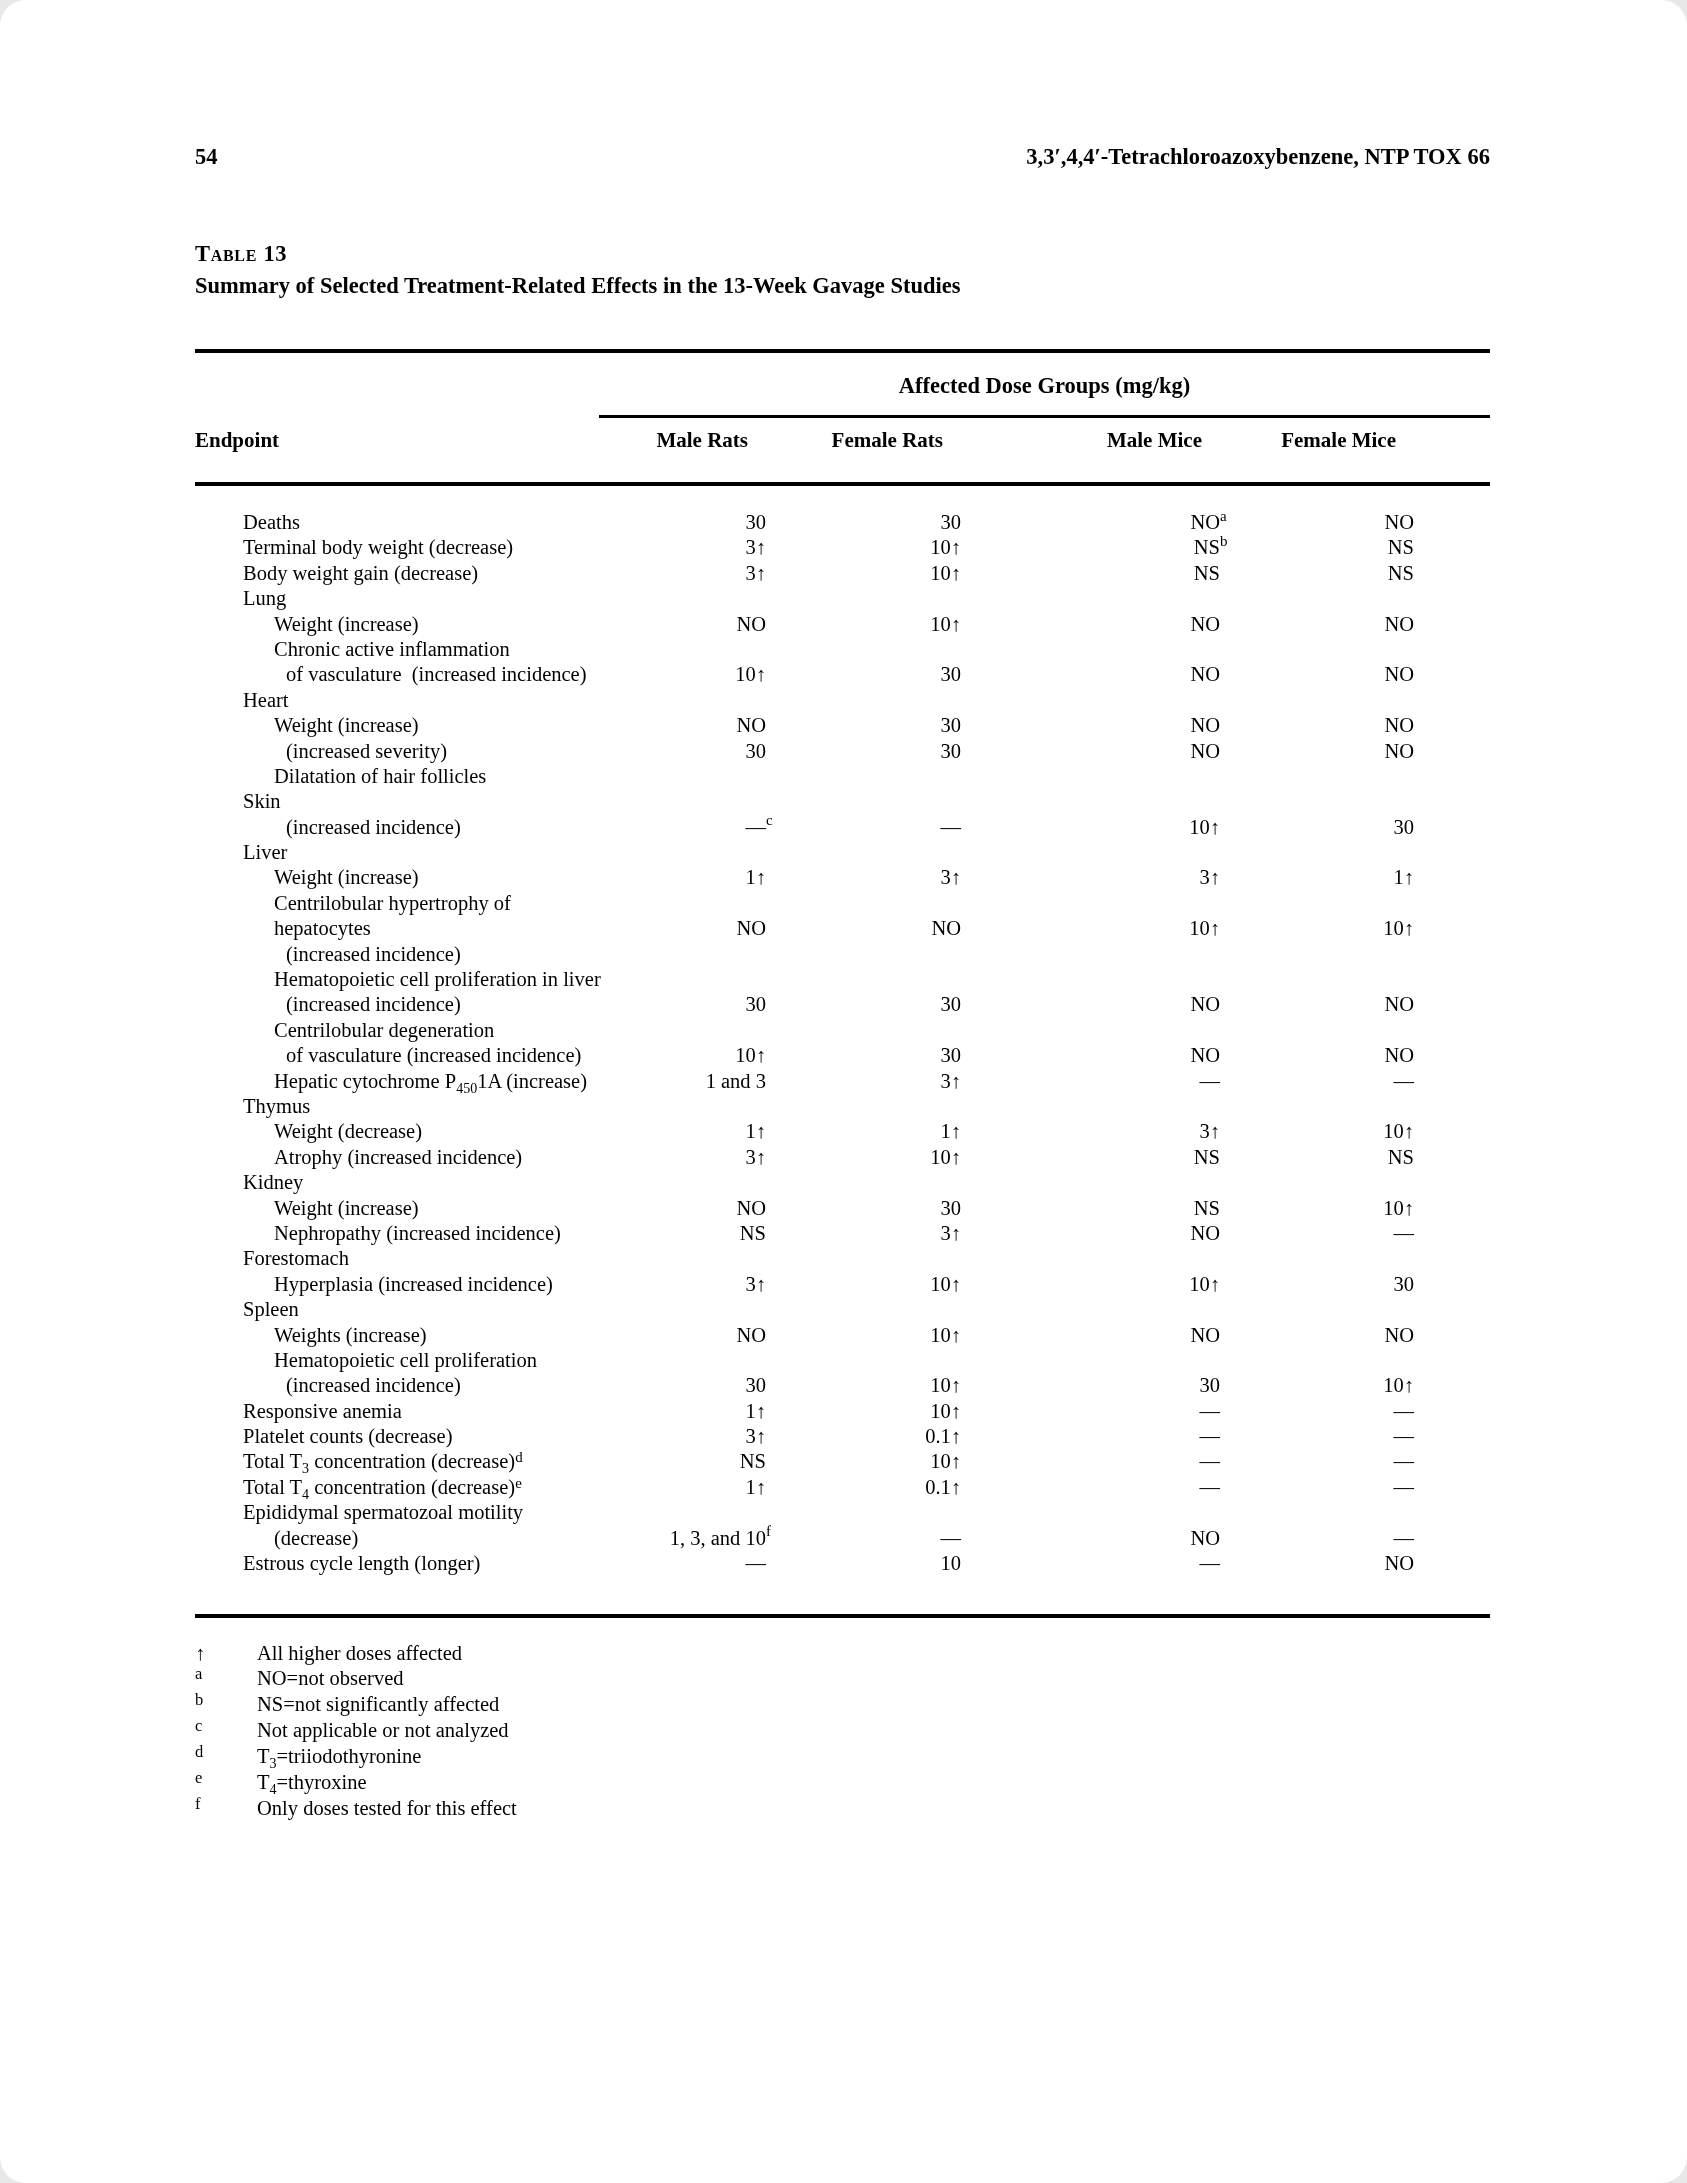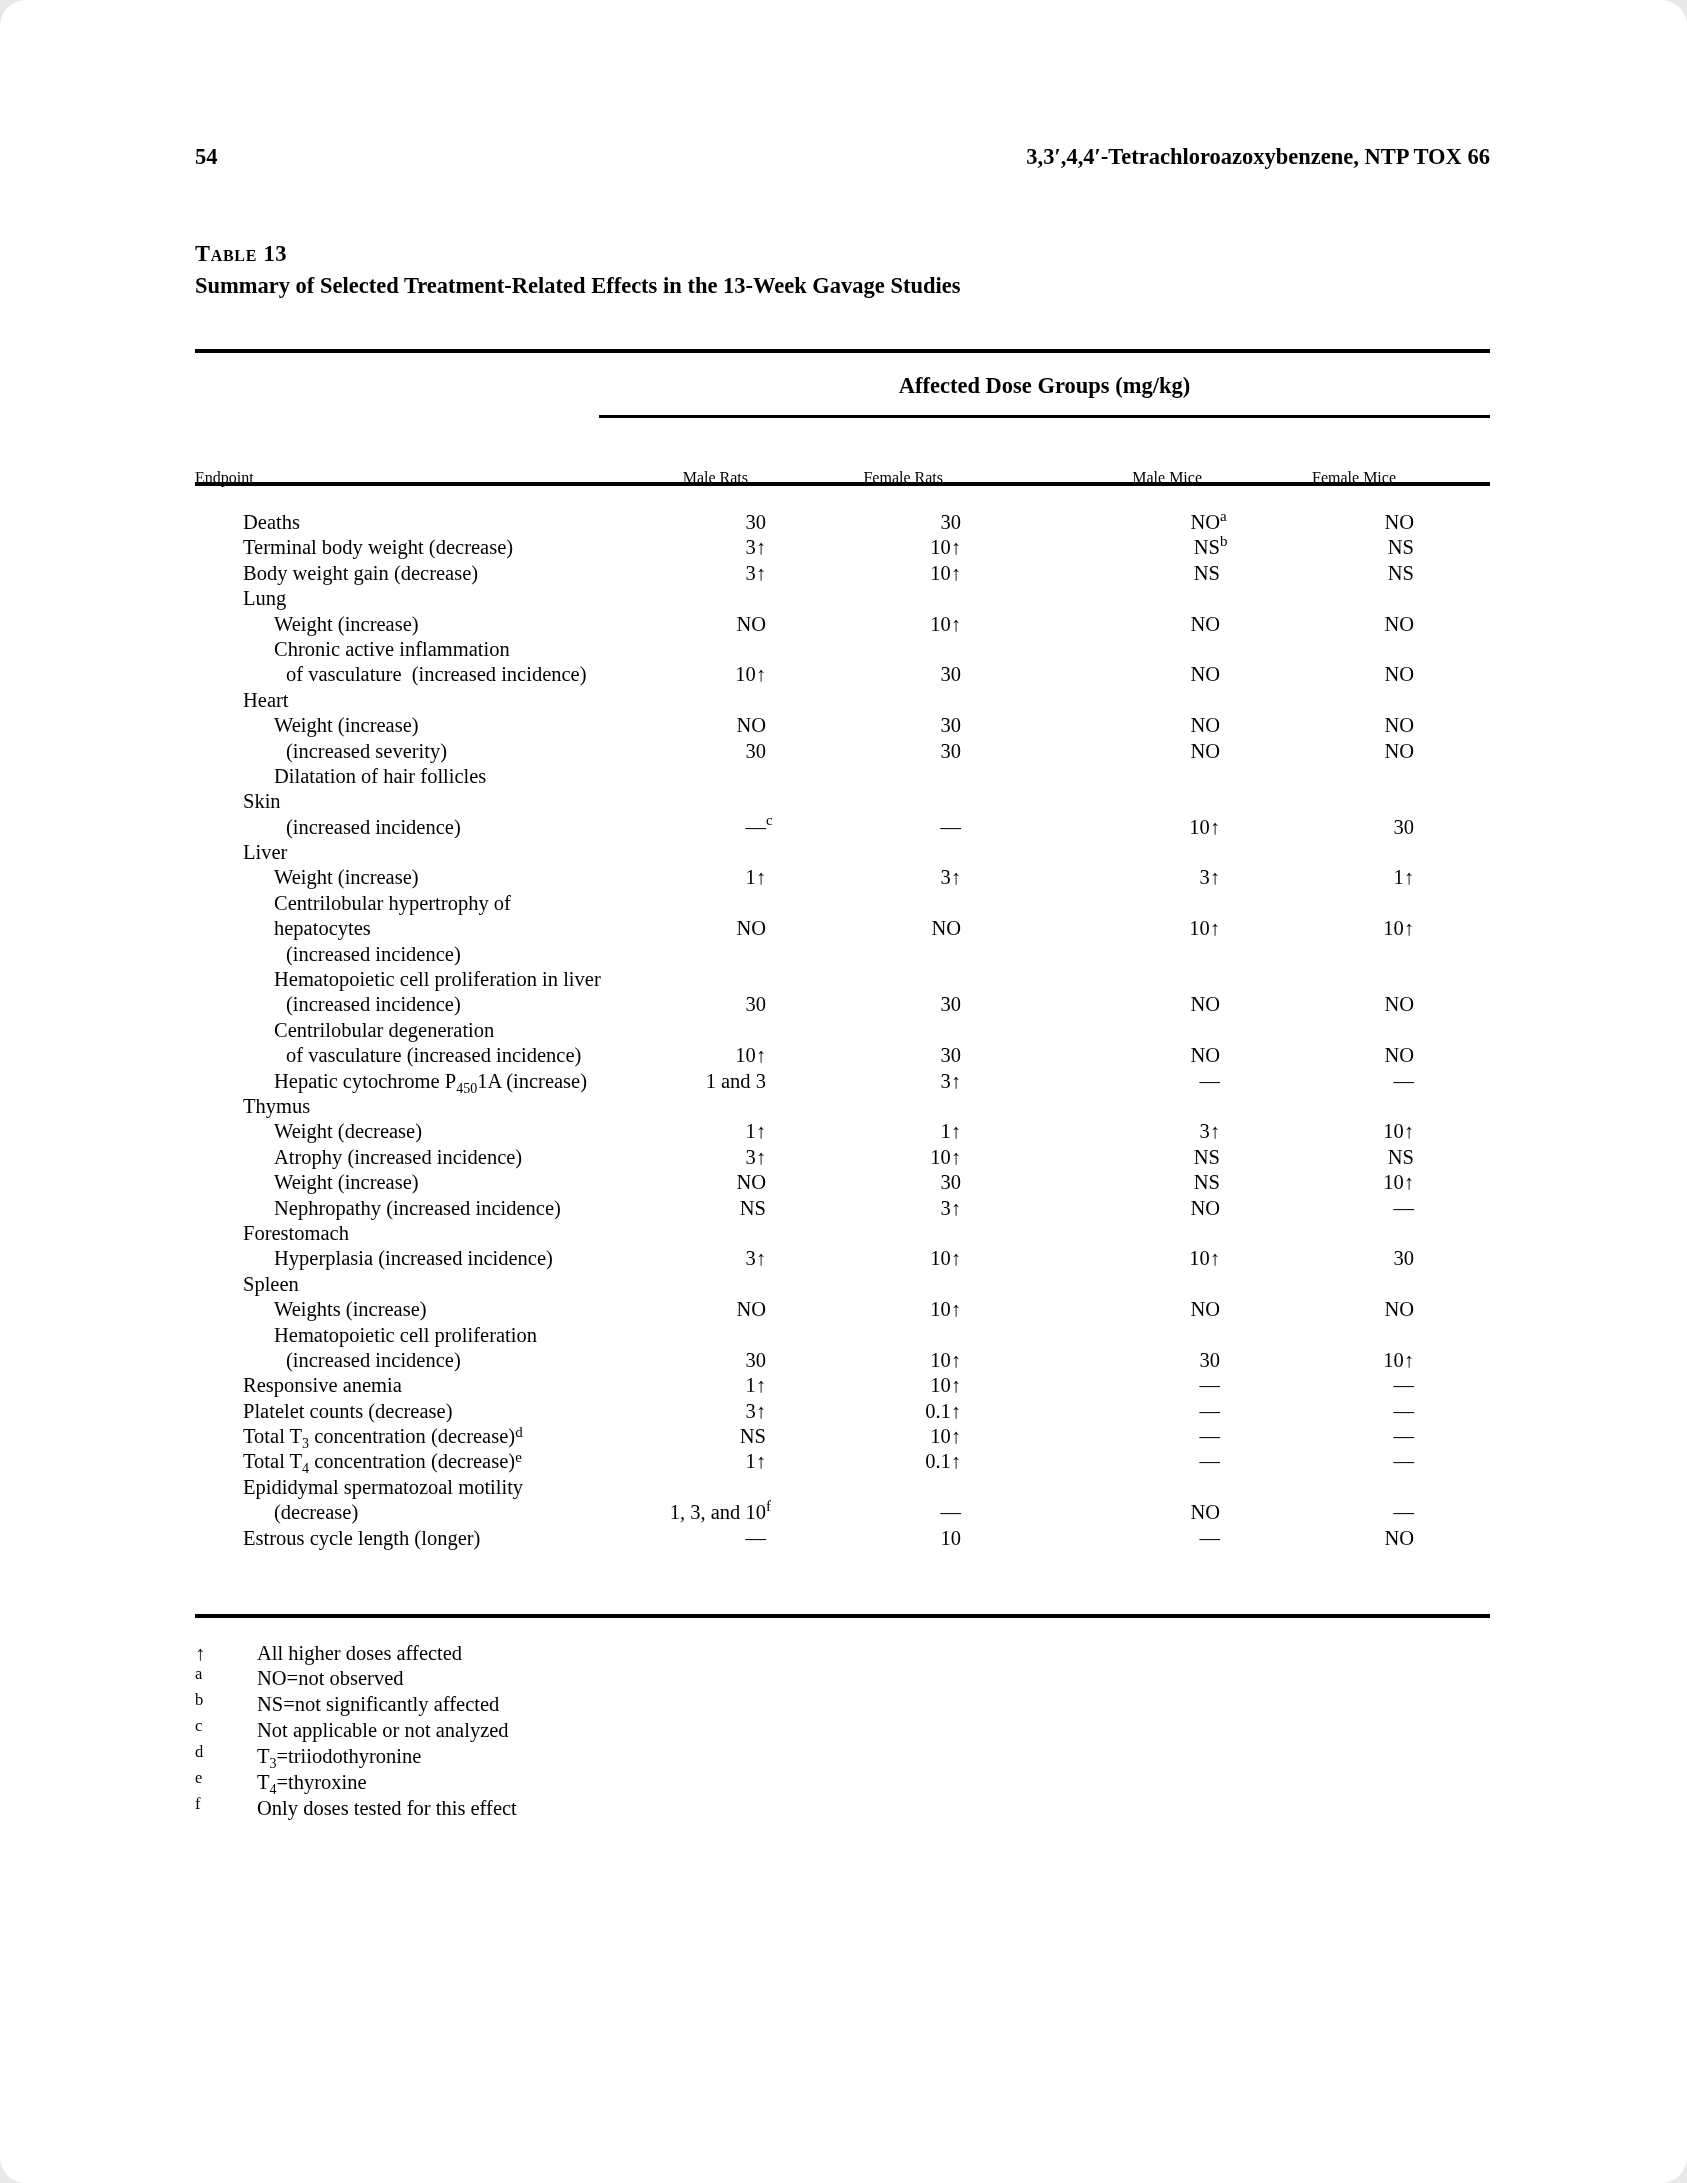--- a/index.html
+++ b/index.html
@@ -27,21 +27,21 @@
   .rule-bottom{top:1614px;width:1295px;height:4px;}
   
   .spanhead{
     position:absolute;top:373px;left:599px;width:891px;
     text-align:center;font-weight:bold;font-size:22.5px;line-height:26.5px;
   }
   
   .headrow{
     position:absolute;top:427px;left:195px;width:1295px;
     display:grid;grid-template-columns:404px 119px 195px 259px 194px 124px;
-    font-weight:normal;font-size:16px;line-height:26.5px;margin-top:38px;
+    font-weight:bold;font-size:21px;line-height:26.5px;
   }
   .headrow .h{white-space:nowrap;}
   .headrow .h.num{text-align:right;transform:translateX(30px);}
   
   .tbody{position:absolute;top:510px;left:195px;width:1295px;font-size:20.5px;margin-left:48px;}
   .row{display:grid;grid-template-columns:404px 119px 195px 259px 194px 124px;height:25.4px;line-height:25.4px;}
   .ep{white-space:nowrap;}
   .ind1{padding-left:31px;}
   .ind2{padding-left:43px;}
   .vcell{position:relative;}
@@ -412,20 +412,28 @@
         </div>
         <div class="vcell">
           <span class="val">NS</span>
         </div>
         <div class="vcell">
           <span class="val">NS</span>
         </div>
         <div></div>
       </div>
       <div class="row">
+        <div class="ep">Kidney</div>
+        <div class="vcell"></div>
+        <div class="vcell"></div>
+        <div class="vcell"></div>
+        <div class="vcell"></div>
+        <div></div>
+      </div>
+      <div class="row">
         <div class="ep ind1">Weight (increase)</div>
         <div class="vcell">
           <span class="val">NO</span>
         </div>
         <div class="vcell">
           <span class="val">30</span>
         </div>
         <div class="vcell">
           <span class="val">NS</span>
         </div>

